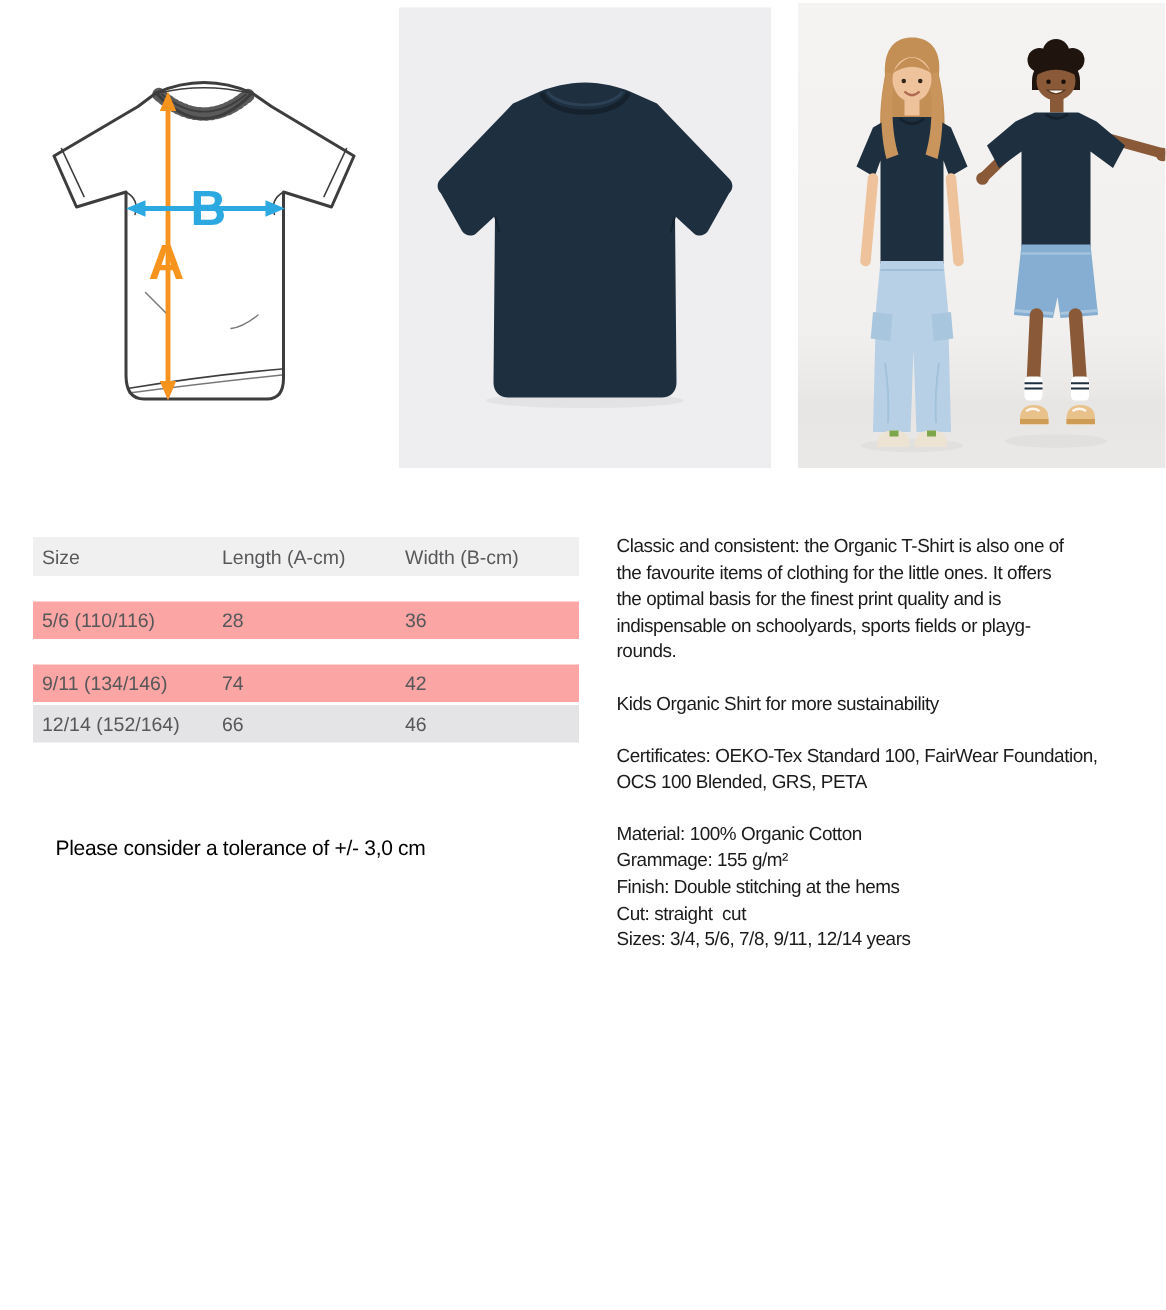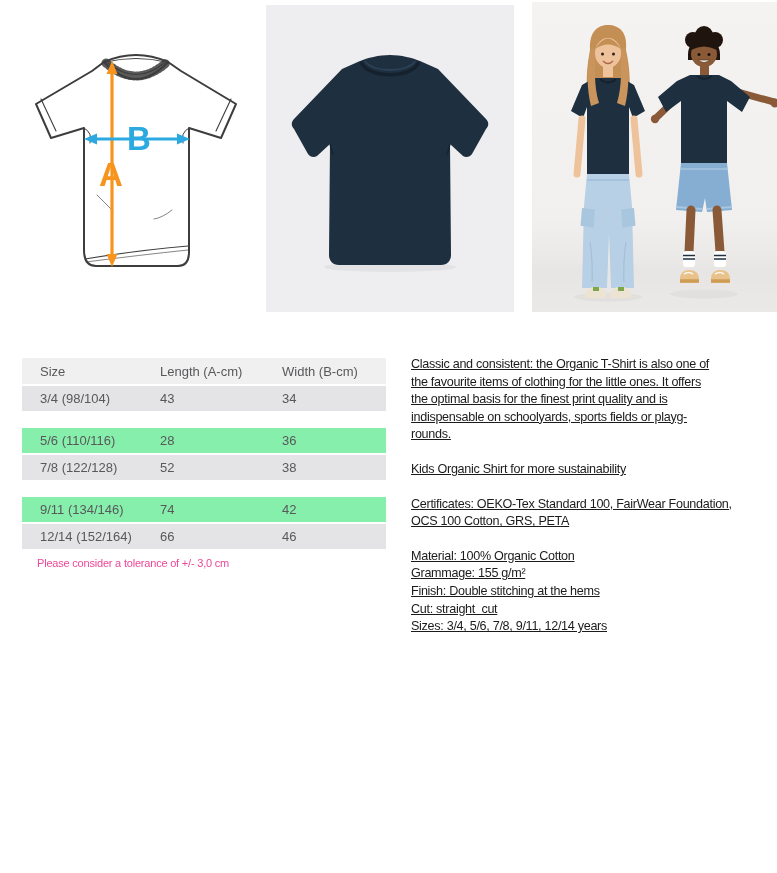--- a/index.html
+++ b/index.html
@@ -12,33 +12,33 @@
   .panel-diagram { left:0;  top:0;   width:264px; height:312px; background:#ffffff; }
   .panel-product { left:266px; top:5px; width:248px; height:307px; background:#eeedef; }
   .panel-models  { left:532px; top:2px; width:245px; height:310px;
                    background:linear-gradient(#f4f3f2 0%, #f1f0ee 70%, #e8e6e4 88%, #eeedeb 100%); }
   .gallery-panel svg { display:block; width:100%; height:100%; }
 
   
   .size-table { position:absolute; left:22px; top:358px; width:364px;
     font-size:13px; color:#58585a; }
   .t-row { display:grid; grid-template-columns:120px 122px 1fr; align-items:center;
-    height:25px; margin-bottom:2px; padding-left:18px; }
+    height:25px; margin-bottom:2px; padding-left:6px; }
   .t-head { background:#f1f0f1; height:26px; }
   .t-row.odd  { background:#e4e3e5; }
-  .t-row.even { background:#86efac;margin-top:17px; }
-
-  
-  .tolerance { position:absolute; left:37px; top:557px; font-size:11px;
-    letter-spacing:-0.2px; color:#ec4899; }
+  .t-row.even { background:#fca5a5;margin-top:17px; }
+
+  
+  .tolerance { position:absolute; left:37px; top:557px; font-size:14px;
+    letter-spacing:-0.2px; color:#000000; }
 
   
   .description { position:absolute; left:411px; top:356px; width:362px;
     font-size:12.6px; letter-spacing:-0.3px; line-height:17.6px; color:#1b1b1b; }
-  .description p { margin:0 0 17px 0; white-space:pre-line;text-decoration:underline; }
+  .description p { margin:0 0 17px 0; white-space:pre-line; }
 </style>
 </head>
 <body>
 
 <div class="gallery-panel panel-diagram">
   <svg viewBox="0 0 264 312">
     <g stroke="#3d3d3d" fill="none" stroke-width="2" stroke-linejoin="round" stroke-linecap="round">
 
       <path d="M104,62 Q136,48 168,62"></path>
       <path d="M106,62 Q136,55 166,62" stroke-width="1.1"></path>
@@ -182,34 +182,24 @@
     </g>
   </svg>
 </div>
 
 <div class="size-table">
   <div class="t-row t-head">
     <span>Size</span>
     <span>Length (A-cm)</span>
     <span>Width (B-cm)</span>
   </div>
-  <div class="t-row odd">
-    <span>3/4 (98/104)</span>
-    <span>43</span>
-    <span>34</span>
-  </div>
   <div class="t-row even">
     <span>5/6 (110/116)</span>
     <span>28</span>
     <span>36</span>
-  </div>
-  <div class="t-row odd">
-    <span>7/8 (122/128)</span>
-    <span>52</span>
-    <span>38</span>
   </div>
   <div class="t-row even">
     <span>9/11 (134/146)</span>
     <span>74</span>
     <span>42</span>
   </div>
   <div class="t-row odd">
     <span>12/14 (152/164)</span>
     <span>66</span>
     <span>46</span>
@@ -219,19 +209,19 @@
 <div class="tolerance">Please consider a tolerance of +/- 3,0 cm</div>
 
 <div class="description">
   <p>Classic and consistent: the Organic T-Shirt is also one of
 the favourite items of clothing for the little ones. It offers
 the optimal basis for the finest print quality and is
 indispensable on schoolyards, sports fields or playg-
 rounds.</p>
   <p>Kids Organic Shirt for more sustainability</p>
   <p>Certificates: OEKO-Tex Standard 100, FairWear Foundation,
-OCS 100 Cotton, GRS, PETA</p>
+OCS 100 Blended, GRS, PETA</p>
   <p>Material: 100% Organic Cotton
 Grammage: 155 g/m²
 Finish: Double stitching at the hems
 Cut: straight&nbsp; cut
 Sizes: 3/4, 5/6, 7/8, 9/11, 12/14 years</p>
 </div>
 
 </body></html>

